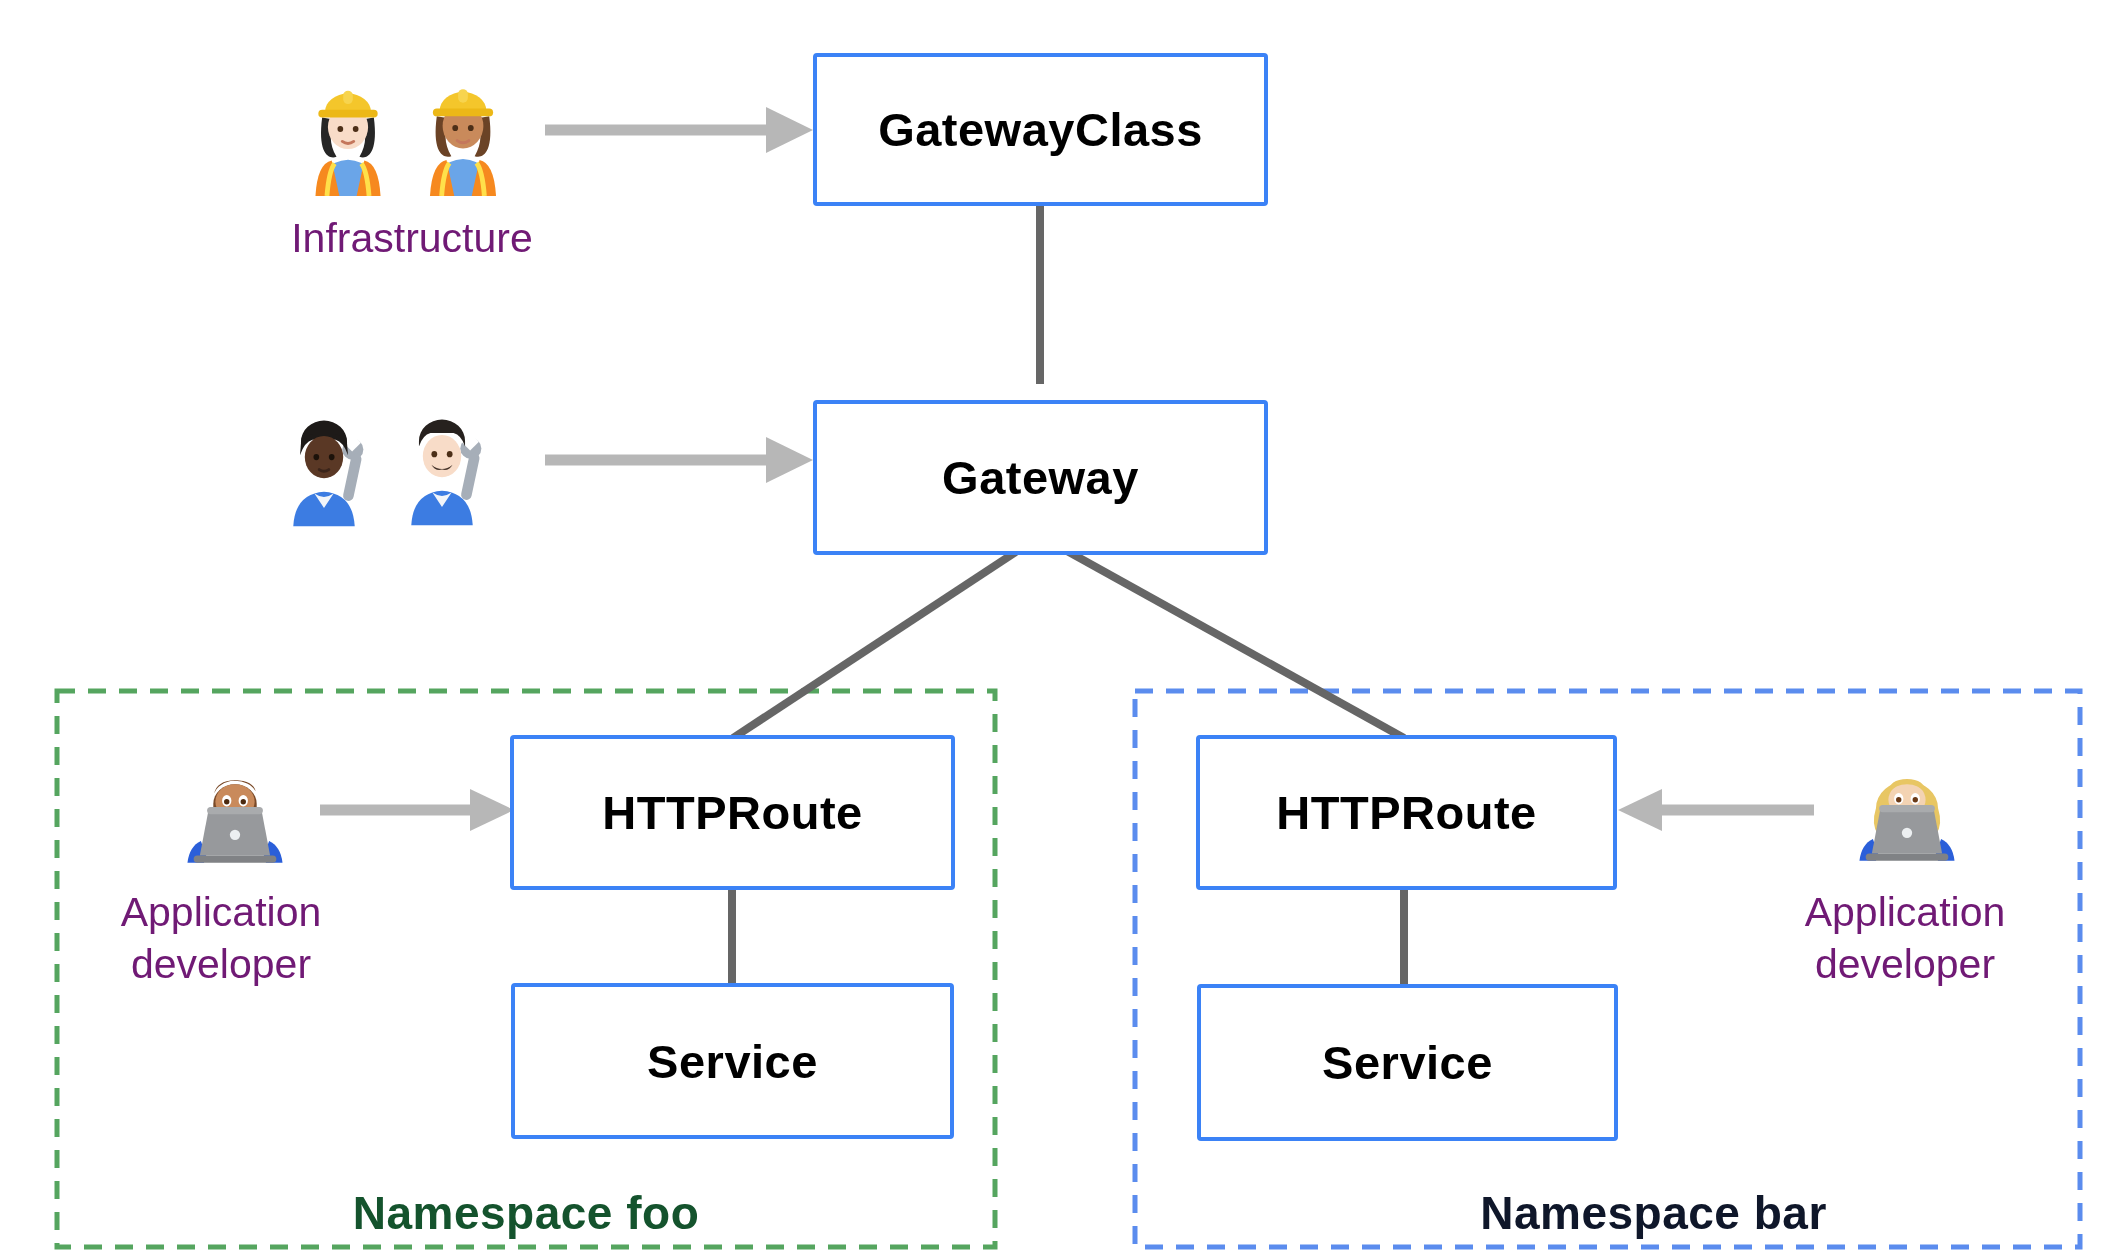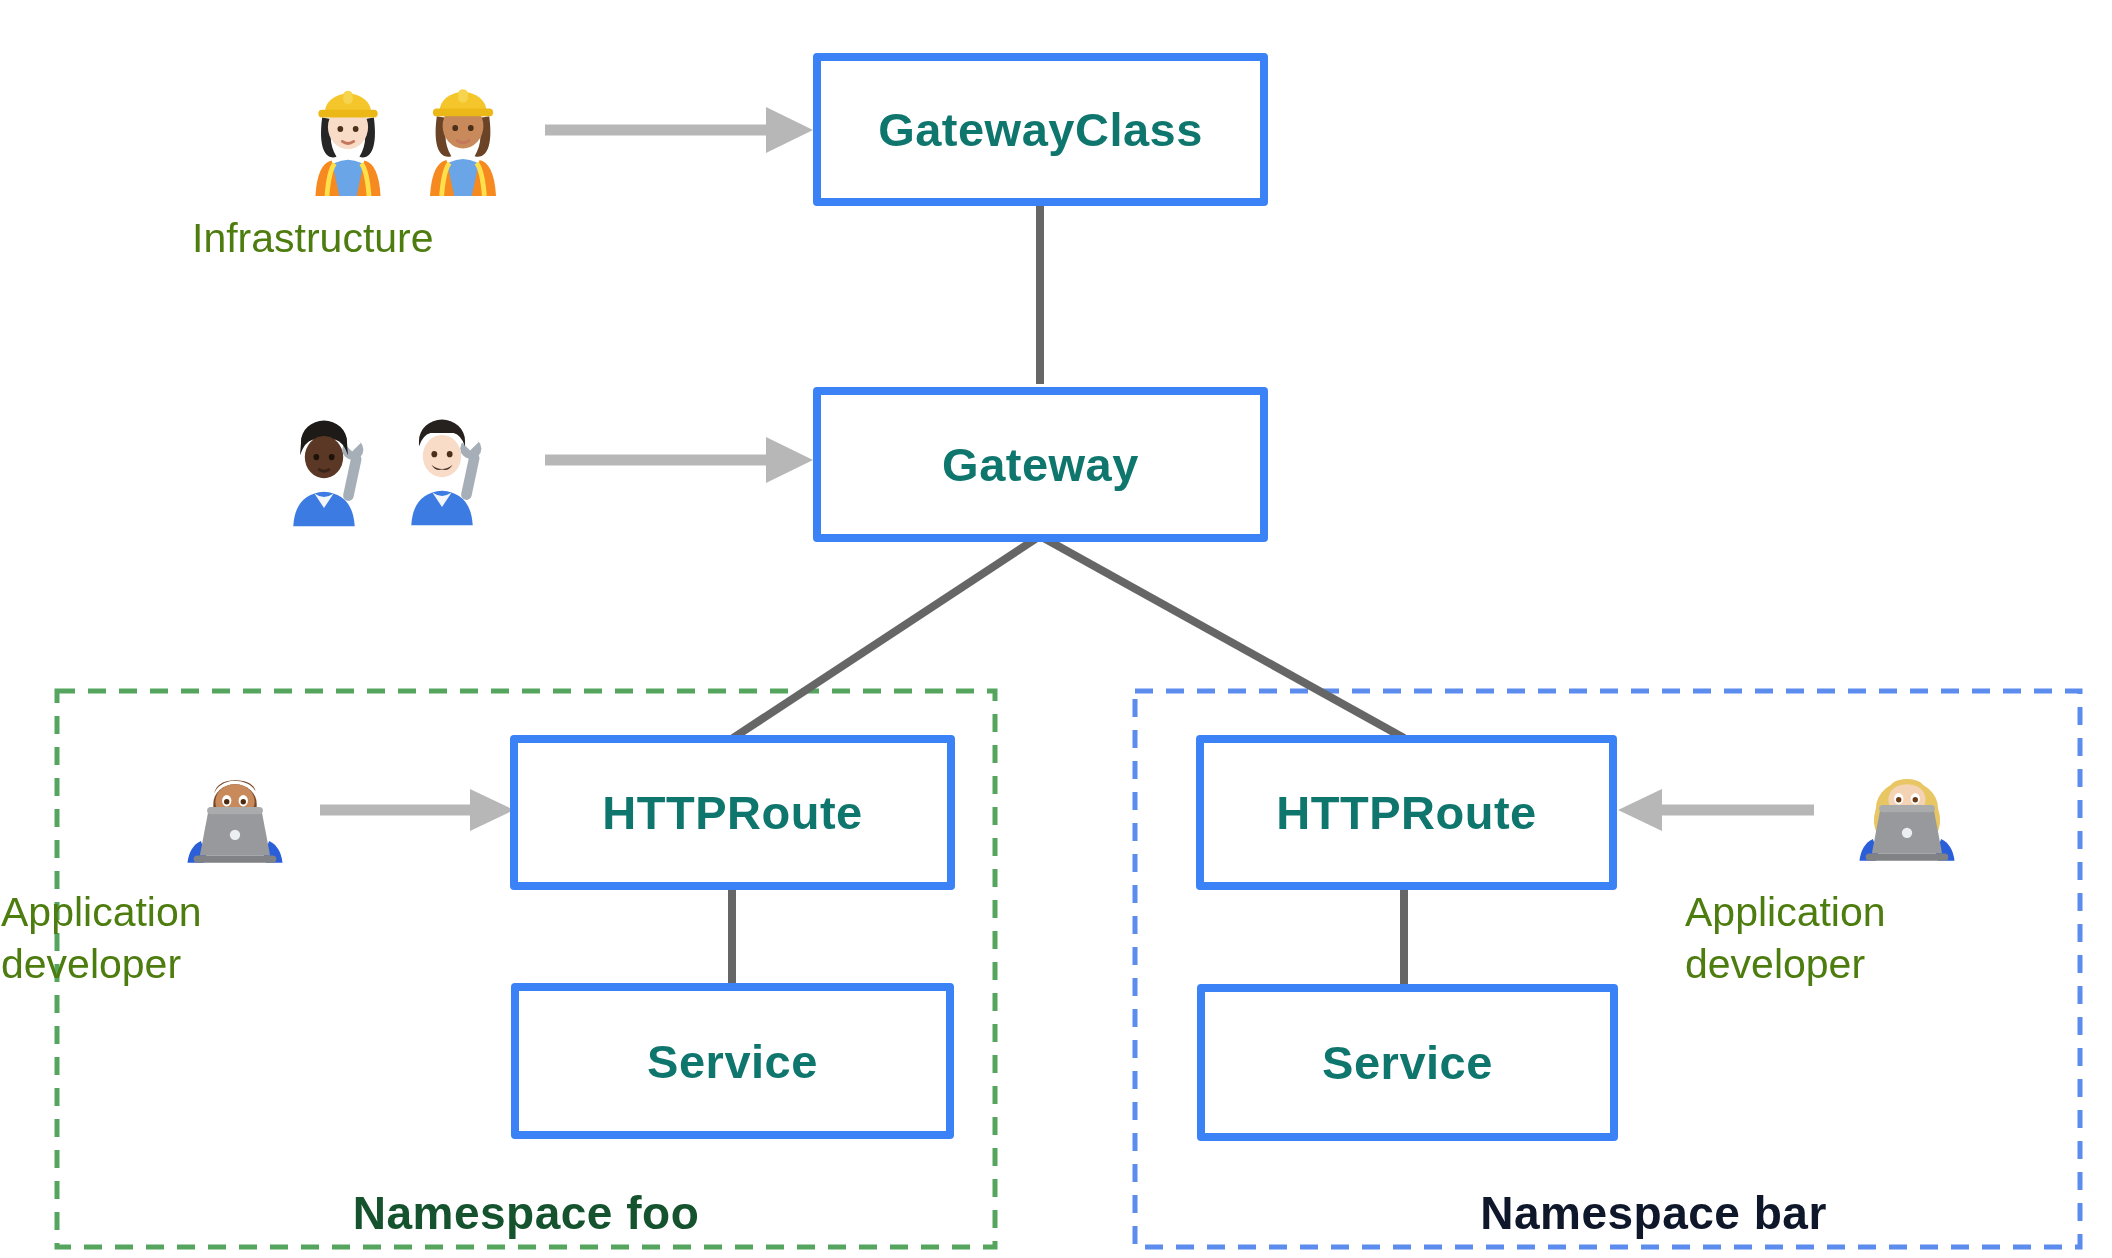--- a/index.html
+++ b/index.html
@@ -1,28 +1,28 @@
 <!DOCTYPE html>
 <html><head>
 <meta charset="utf-8">
 <style>
   html,body{margin:0;padding:0;background:#fff;}
   body{width:2112px;height:1258px;position:relative;font-family:"Liberation Sans",sans-serif;overflow:hidden;}
   svg.overlay{position:absolute;left:0;top:0;pointer-events:none;}
-  .node{position:absolute;background:#fff;border:8px solid #3b82f6;border-radius:4px;
+  .node{position:absolute;background:#fff;border:4px solid #3b82f6;border-radius:4px;
         display:flex;align-items:center;justify-content:center;box-sizing:border-box;
-        font-weight:bold;font-size:47px;color:#0f766e;letter-spacing:.5px;}
+        font-weight:bold;font-size:47px;color:#000000;letter-spacing:.5px;}
   #n-gatewayclass{left:813px;top:53px;width:455px;height:153px;}
-  #n-gateway{left:813px;top:387px;width:455px;height:155px;}
+  #n-gateway{left:813px;top:400px;width:455px;height:155px;}
   #n-httproute-foo{left:510px;top:735px;width:445px;height:155px;}
   #n-service-foo{left:511px;top:983px;width:443px;height:156px;}
   #n-httproute-bar{left:1196px;top:735px;width:421px;height:155px;}
   #n-service-bar{left:1197px;top:984px;width:421px;height:157px;}
-  .persona-label{position:absolute;width:440px;font-size:41px;
-        line-height:52px;color:#4d7c0f;}
+  .persona-label{position:absolute;width:440px;text-align:center;font-size:41px;
+        line-height:52px;color:#701a75;}
   #pl-infra{left:192px;top:212px;}
   #pl-cluster{left:167px;top:540px;}
   #pl-dev-foo{left:1px;top:886px;}
   #pl-dev-bar{left:1685px;top:886px;}
   .ns-label{position:absolute;text-align:center;font-weight:bold;font-size:46px;letter-spacing:.5px;}
   #nsl-foo{left:57px;width:938px;top:1186px;color:#14532d;}
   #nsl-bar{left:1181px;width:945px;top:1186px;color:#0f172a;}
   .emoji{position:absolute;}
   #e-worker-light{left:300px;top:62px;width:96px;height:134px;}
   #e-worker-medium{left:414px;top:60px;width:98px;height:136px;}

